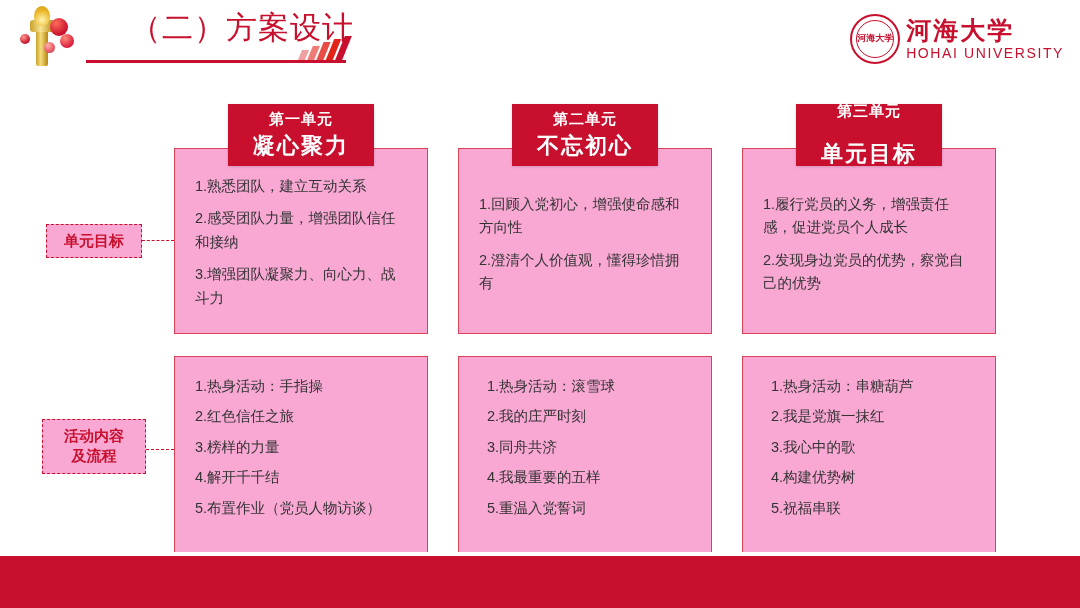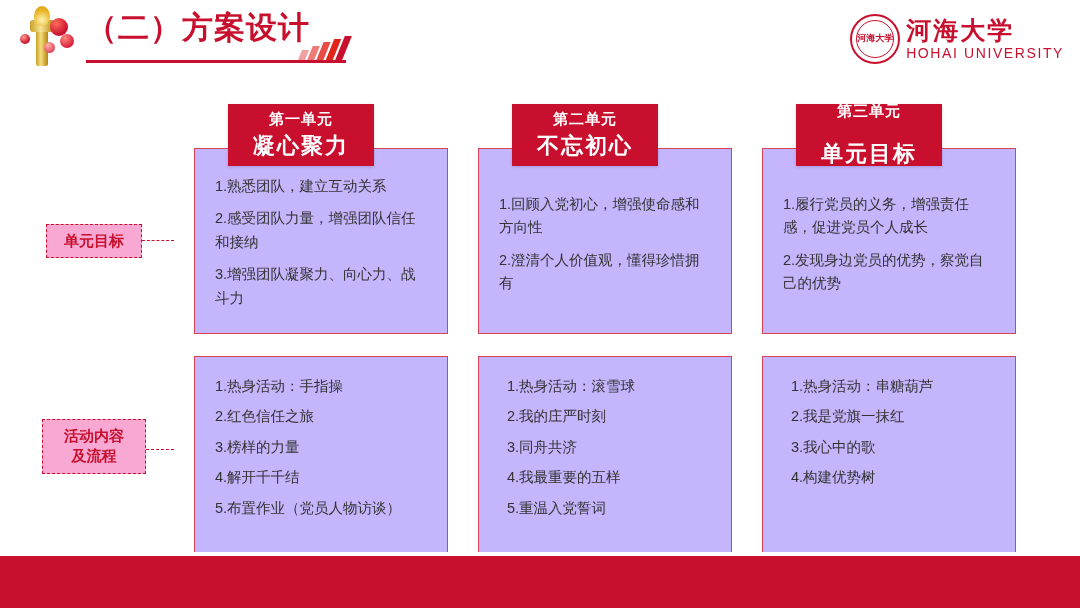--- a/index.html
+++ b/index.html
@@ -40,23 +40,24 @@
   .torch .b1 { left: 36px; top: 10px; width: 18px; height: 18px; }
   .torch .b2 { left: 46px; top: 26px; width: 14px; height: 14px; background: radial-gradient(circle at 35% 30%, #ff8a7a, #d81e3f 70%); }
   .torch .b3 { left: 30px; top: 34px; width: 11px; height: 11px; background: radial-gradient(circle at 35% 30%, #ffb3a7, #e34b5e 70%); }
   .torch .b4 { left: 6px;  top: 26px; width: 10px; height: 10px; background: radial-gradient(circle at 35% 30%, #ff9c8e, #c8102e 70%); }
 
   .title-wrap {
     position: absolute; left: 86px; top: 12px;
     display: flex; align-items: flex-end; gap: 10px;
   }
   .slide-title {
-    font-size: 31px; color: #c8102e; font-weight: bold;
+    font-size: 31px; color: #c8102e; font-weight: normal;
     letter-spacing: 1px; line-height: 1;
     font-family: "Liberation Serif", serif;
+    margin-left: 44px;
   }
   .title-underline {
     position: absolute; left: 86px; top: 60px; width: 260px; height: 3px;
     background: #c8102e;
   }
   .streaks {
     position: absolute; left: 300px; top: 36px;
     display: flex; align-items: flex-end; gap: 3px;
   }
   .streaks i { display: block; width: 7px; background: #e2231a; transform: skewX(-22deg); }
@@ -118,22 +119,21 @@
     box-shadow: 0 1px 3px rgba(0,0,0,0.15);
   }
   .unit-head .u1 { font-size: 15px; font-weight: bold; letter-spacing: 1px; }
   .unit-head .u2 { font-size: 22px; font-weight: bold; letter-spacing: 2px; margin-top: 2px;
     font-family: Liberation Serif, serif; }
 
   
   .box {
     position: absolute;
     border: 1px solid #d94357;
-    background: #c4b5fd;
-    margin-left: 20px;
+    background: #f9a8d4;
   }
   .box ol { list-style: none; }
   .box li {
     font-size: 14.5px; color: #333; line-height: 1.62;
     margin-bottom: 7px;
   }
   .box.goal li { margin-bottom: 9px; }
 
   
   .col1 { left: 174px; width: 254px; }
@@ -277,18 +277,19 @@
       </ol>
     </div>
   </div>
   <div class="box col3 row-content">
     <div class="box-inner content c3">
       <ol>
         <li>1.热身活动：串糖葫芦</li>
         <li>2.我是党旗一抹红</li>
         <li>3.我心中的歌</li>
         <li>4.构建优势树</li>
+        <li>5.祝福串联</li>
       </ol>
     </div>
   </div>
 
   <div class="footer-bar"></div>
 </div>
 
 </body></html>

